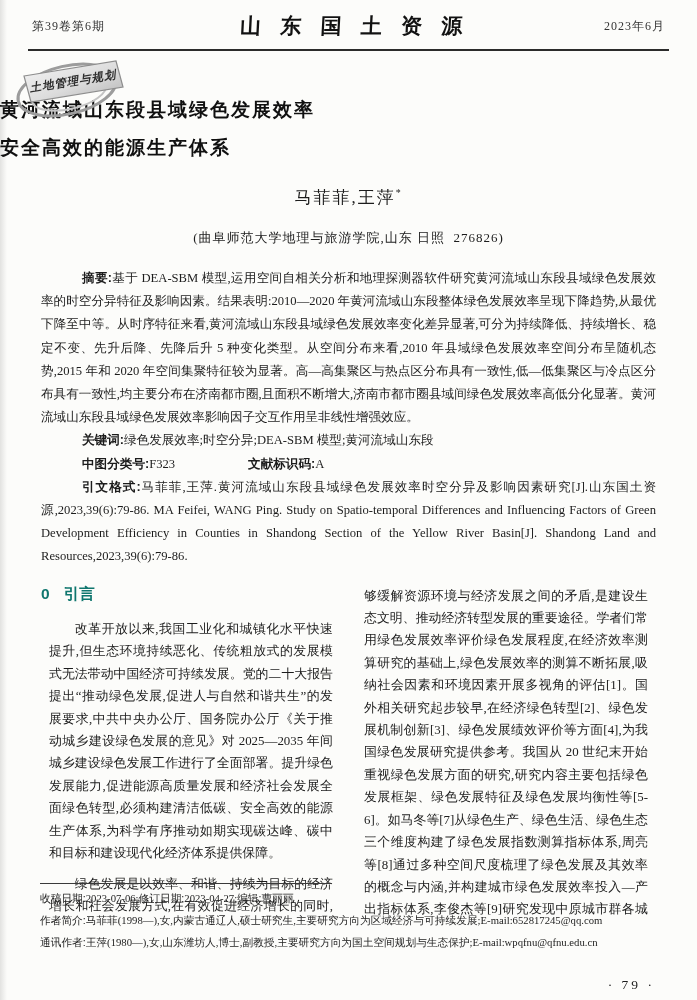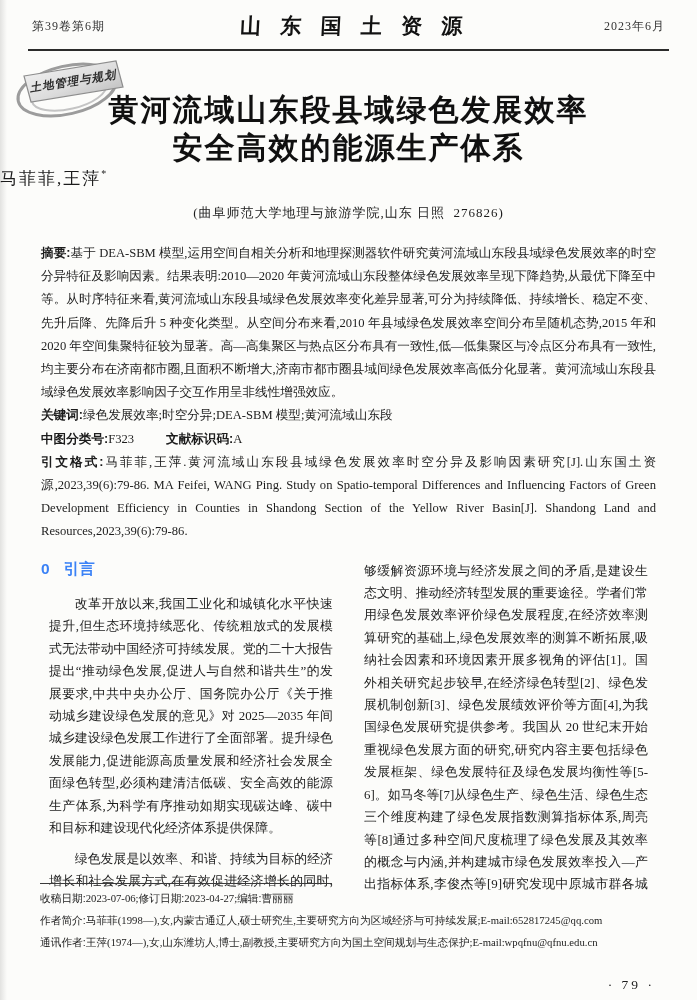--- a/index.html
+++ b/index.html
@@ -35,38 +35,38 @@
   .badge svg{position:absolute;left:0;top:0;}
   .badge-label{
     position:absolute;left:14px;top:22px;width:94px;
     transform:rotate(-9deg);
     font-size:11.5px;font-weight:700;font-style:italic;
     text-align:center;color:#2e2e2e;letter-spacing:1px;
     font-family:"Liberation Serif","DejaVu Serif",serif;
   }
   
   .title{
-    margin-top:40px;text-align:center;
+    margin-top:40px;
     font-family:"Liberation Sans","DejaVu Sans",sans-serif;
-    font-weight:700;font-size:30px;line-height:38px;letter-spacing:2px;color:#101010;
+    font-weight:700;font-size:19px;line-height:38px;letter-spacing:2px;color:#101010;
   }
-  .authors{font-size:17px;letter-spacing:2px;}
+  .authors{margin-top:19px;text-align:center;font-size:17px;letter-spacing:2px;}
   .authors sup{font-size:10px;}
-  .affil{margin-top:14px;text-align:center;font-size:13px;letter-spacing:1px;white-space:pre-wrap;}
+  .affil{margin-top:20px;text-align:center;font-size:13px;letter-spacing:1px;white-space:pre-wrap;}
   
   .absblock{margin:20px 41px 0;font-size:12.6px;line-height:23.2px;text-align:justify;}
   .absblock p{margin:0;}
-  .blabel{font-weight:700;font-family:"Liberation Sans","DejaVu Sans",sans-serif;}
+  .blabel{font-weight:700;font-family:"Liberation Sans","DejaVu Sans",sans-serif;margin-left:41px;}
   .metarow{display:flex;gap:32px;}
   .metarow .seg{white-space:nowrap;}
   
   .cols{margin:8px 41px 0;display:flex;gap:15px;height:346px;overflow:hidden;}
   .col{flex:1;font-size:12.9px;line-height:22.4px;text-align:justify;}
   .sect{
-    margin:6px 0 13px;font-size:15.5px;font-weight:700;color:#3b82f6;
+    margin:6px 0 13px;font-size:15.5px;font-weight:700;color:#0f766e;
     font-family:"Liberation Sans","DejaVu Sans",sans-serif;
   }
   .sect .sect-title{margin-left:14px;}
   .col p{margin:8px;}
   .col p.indent{text-indent:2em;}
   
   .fns{position:absolute;left:40px;right:40px;top:883px;font-size:10.7px;line-height:21.8px;color:#222;}
   .fn-divider{width:292px;border-top:1.5px solid #3a3a3a;margin-bottom:4px;}
   .fn-line b{font-family:"Liberation Sans","DejaVu Sans",sans-serif;font-weight:400;}
   .pageno{
@@ -127,18 +127,18 @@
     </div>
     <div class="col">
       <p>够缓解资源环境与经济发展之间的矛盾,是建设生态文明、推动经济转型发展的重要途径。学者们常用绿色发展效率评价绿色发展程度,在经济效率测算研究的基础上,绿色发展效率的测算不断拓展,吸纳社会因素和环境因素开展多视角的评估[1]。国外相关研究起步较早,在经济绿色转型[2]、绿色发展机制创新[3]、绿色发展绩效评价等方面[4],为我国绿色发展研究提供参考。我国从 20 世纪末开始重视绿色发展方面的研究,研究内容主要包括绿色发展框架、绿色发展特征及绿色发展均衡性等[5-6]。如马冬等[7]从绿色生产、绿色生活、绿色生态三个维度构建了绿色发展指数测算指标体系,周亮等[8]通过多种空间尺度梳理了绿色发展及其效率的概念与内涵,并构建城市绿色发展效率投入—产出指标体系,李俊杰等[9]研究发现中原城市群各城市绿色发展效</p>
     </div>
   </div>
 
   <div class="fns">
     <div class="fn-divider"></div>
     <div class="fn-line"><b>收稿日期:</b><span>2023-07-06;</span><b>修订日期:</b><span>2023-04-27;</span><b>编辑:</b><span>曹丽丽</span></div>
     <div class="fn-line"><b>作者简介:</b><span>马菲菲(1998—),女,内蒙古通辽人,硕士研究生,主要研究方向为区域经济与可持续发展;E-mail:652817245@qq.com</span></div>
-    <div class="fn-line"><b>通讯作者:</b><span>王萍(1974—),女,山东潍坊人,博士,副教授,主要研究方向为国土空间规划与生态保护;E-mail:wpqfnu@qfnu.edu.cn</span></div>
+    <div class="fn-line"><b>通讯作者:</b><span>王萍(1980—),女,山东潍坊人,博士,副教授,主要研究方向为国土空间规划与生态保护;E-mail:wpqfnu@qfnu.edu.cn</span></div>
   </div>
 
   <div class="pageno">· 79 ·</div>
 
 </div>
 
 </body></html>

